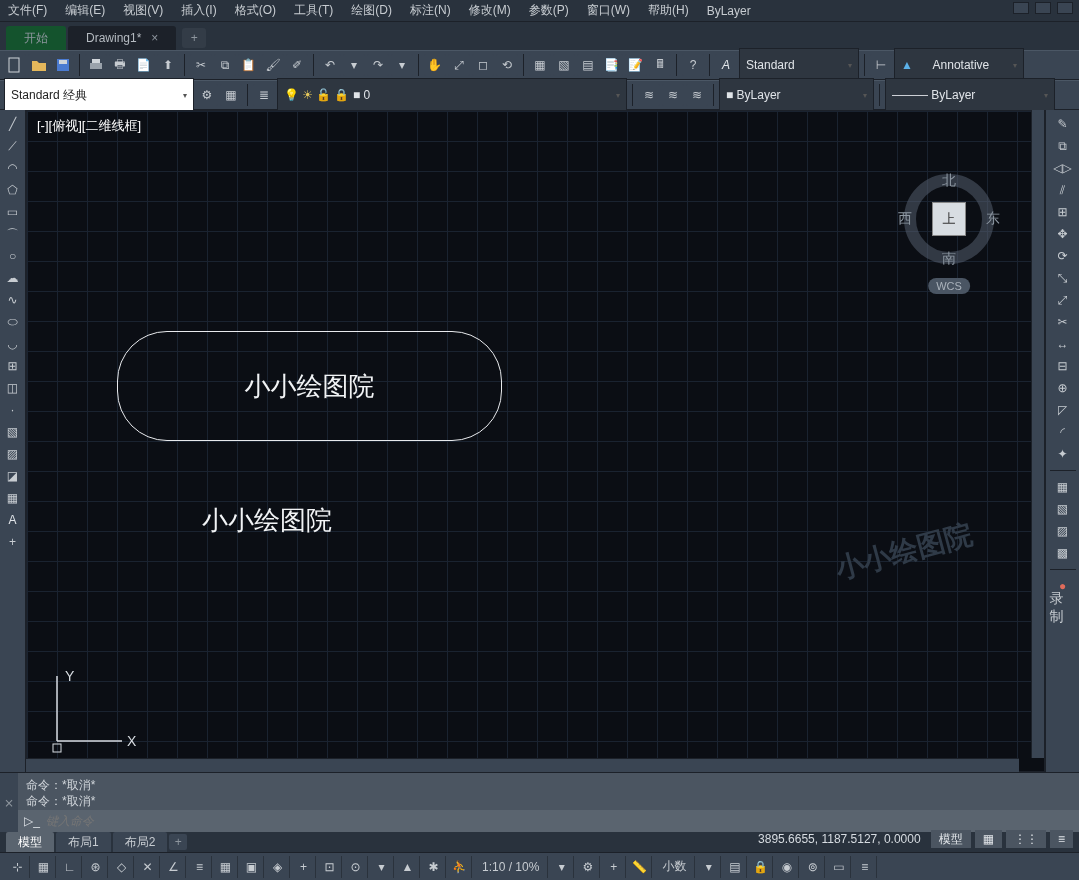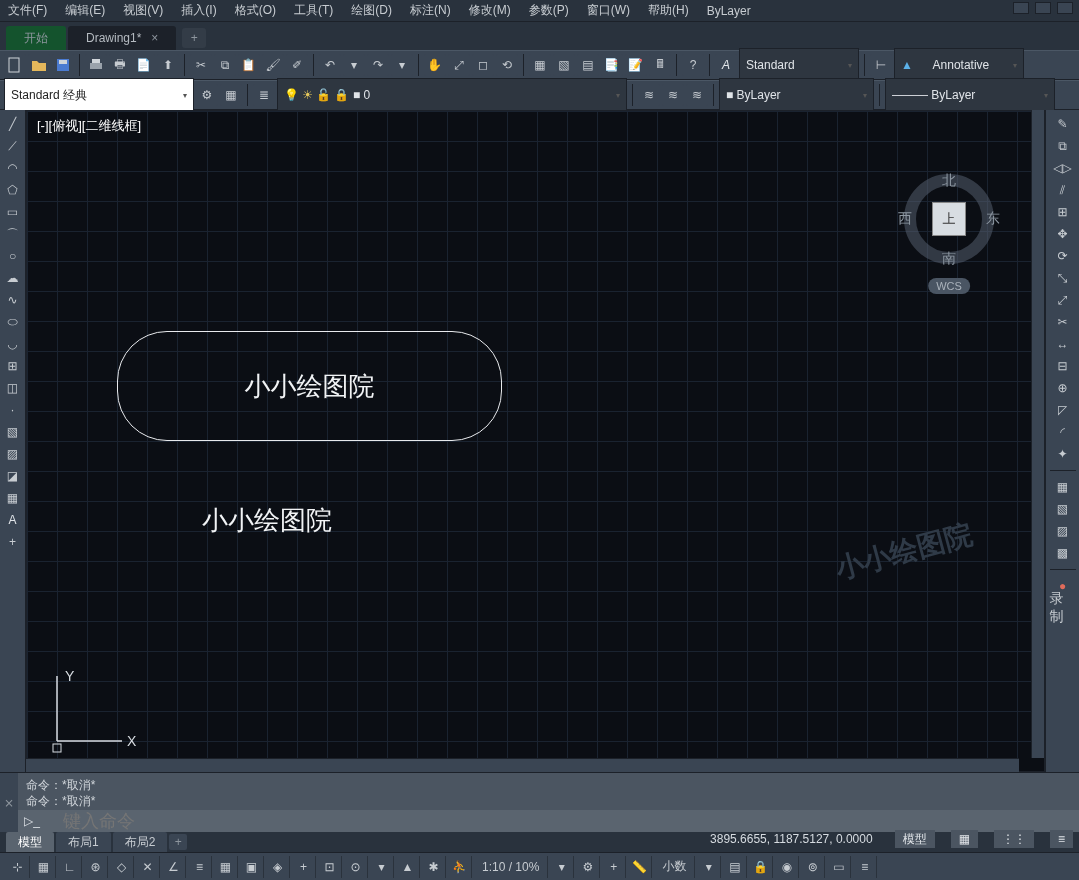--- a/index.html
+++ b/index.html
@@ -42,29 +42,29 @@
 .nav .s { left: 50%; bottom: -16px; transform: translateX(-50%); }
 .nav .w { left: -18px; top: 50%; transform: translateY(-50%); }
 .nav .e { right: -18px; top: 50%; transform: translateY(-50%); }
 .nav .wcs { position: absolute; left: 50%; bottom: -42px; transform: translateX(-50%); background: #4a5563; color: #aab2bb; padding: 2px 8px; border-radius: 8px; font-size: 11px; }
 .scrollbar-h { position: absolute; left: 26px; right: 60px; bottom: 108px; height: 14px; background: #3a4553; border-top: 1px solid #1c2129; }
 .scrollbar-v { position: absolute; right: 34px; top: 110px; bottom: 122px; width: 14px; background: #3a4553; border-left: 1px solid #1c2129; }
 .cmd-area { position: absolute; left: 0; right: 0; bottom: 48px; height: 60px; background: #3a4553; border-top: 1px solid #1c2129; display: flex; }
 .cmd-handle { width: 18px; background: #3a4553; display: flex; align-items: center; justify-content: center; color: #8e969e; }
 .cmd-hist { flex: 1; background: #4b5561; padding: 4px 8px; line-height: 16px; color: #d0d5da; font-size: 12px; }
 .cmd-input-row { position: absolute; left: 18px; right: 0; bottom: 0; height: 22px; background: #5a646f; display: flex; align-items: center; padding: 0 6px; gap: 6px; }
-.cmd-input-row input { flex: 1; background: transparent; border: none; color: #b8bfc6; font-size: 18px; outline: none; margin-left: 17px; }
+.cmd-input-row input { flex: 1; background: transparent; border: none; color: #b8bfc6; font-style: italic; font-size: 12px; outline: none; }
 .layout-tabs { position: absolute; left: 0; right: 0; bottom: 28px; height: 20px; background: #29323d; display: flex; align-items: center; padding-left: 6px; gap: 2px; }
 .layout-tab { padding: 2px 12px; background: #3a4553; color: #c7ccd1; border-radius: 2px 2px 0 0; font-size: 12px; }
 .layout-tab.active { background: #5a646f; color: #fff; }
 .layout-add { width: 18px; height: 16px; background: #3a4553; color: #8e969e; display: flex; align-items: center; justify-content: center; border-radius: 2px; }
 .statusbar { position: absolute; left: 0; right: 0; bottom: 0; height: 28px; background: #3a4553; border-top: 1px solid #1c2129; display: flex; align-items: center; padding: 0 6px; gap: 2px; }
 .statusbar .sb { width: 24px; height: 22px; display: flex; align-items: center; justify-content: center; color: #c7ccd1; border-right: 1px solid #2a323c; }
 .statusbar .sb.big { width: auto; padding: 0 8px; text-align: center; }
-.coords-bar { position: absolute; right: 0; bottom: 28px; height: 26px; display: flex; align-items: center; gap: 16px; padding-right: 6px; }
+.coords-bar { position: absolute; right: 0; bottom: 28px; height: 26px; display: flex; align-items: center; gap: 4px; padding-right: 6px; }
 .coords-bar .coords { color: #d7dce1; font-size: 12px; padding: 0 6px; }
 .coords-bar .btn { height: 18px; padding: 0 8px; background: #4b5561; color: #e0e4e8; display: flex; align-items: center; font-size: 12px; }
 svg { display: block; }
 </style>
 </head>
 <body>
 
 <div class="menubar">
   <span class="item">文件(F)</span>
   <span class="item">编辑(E)</span>

